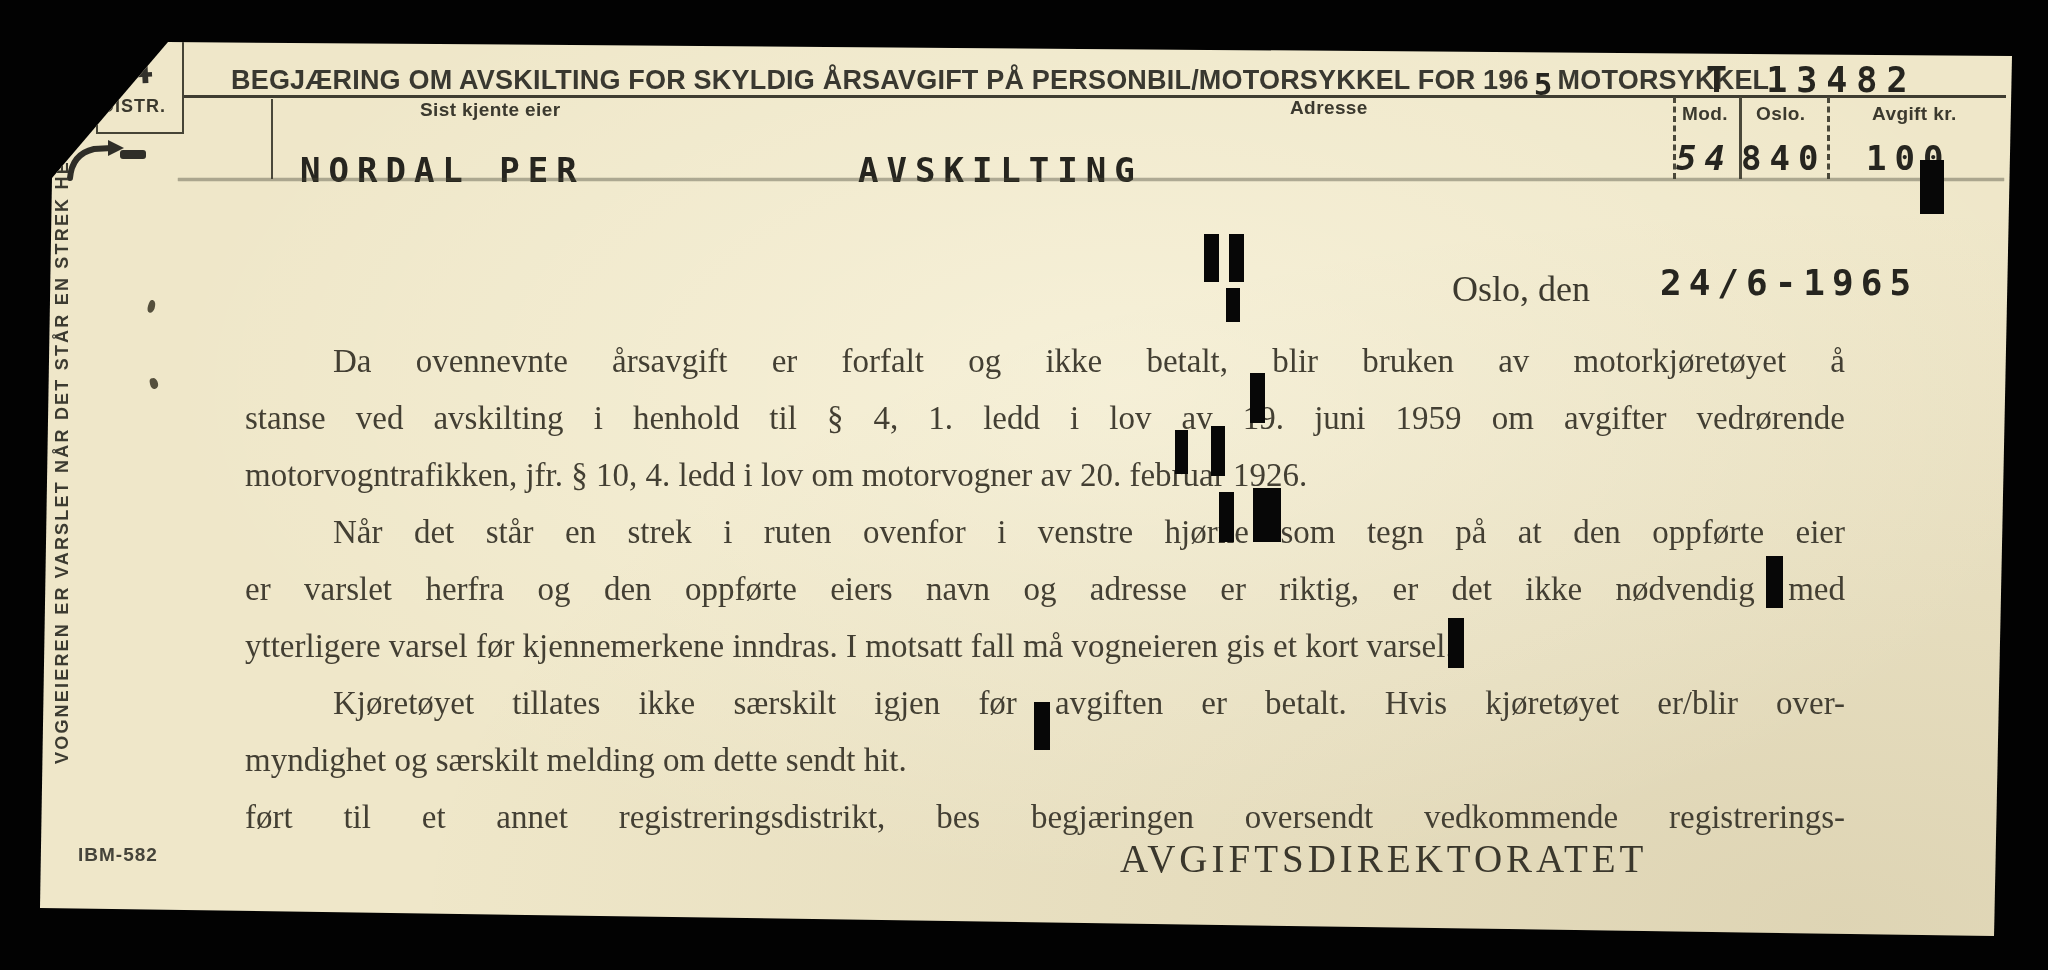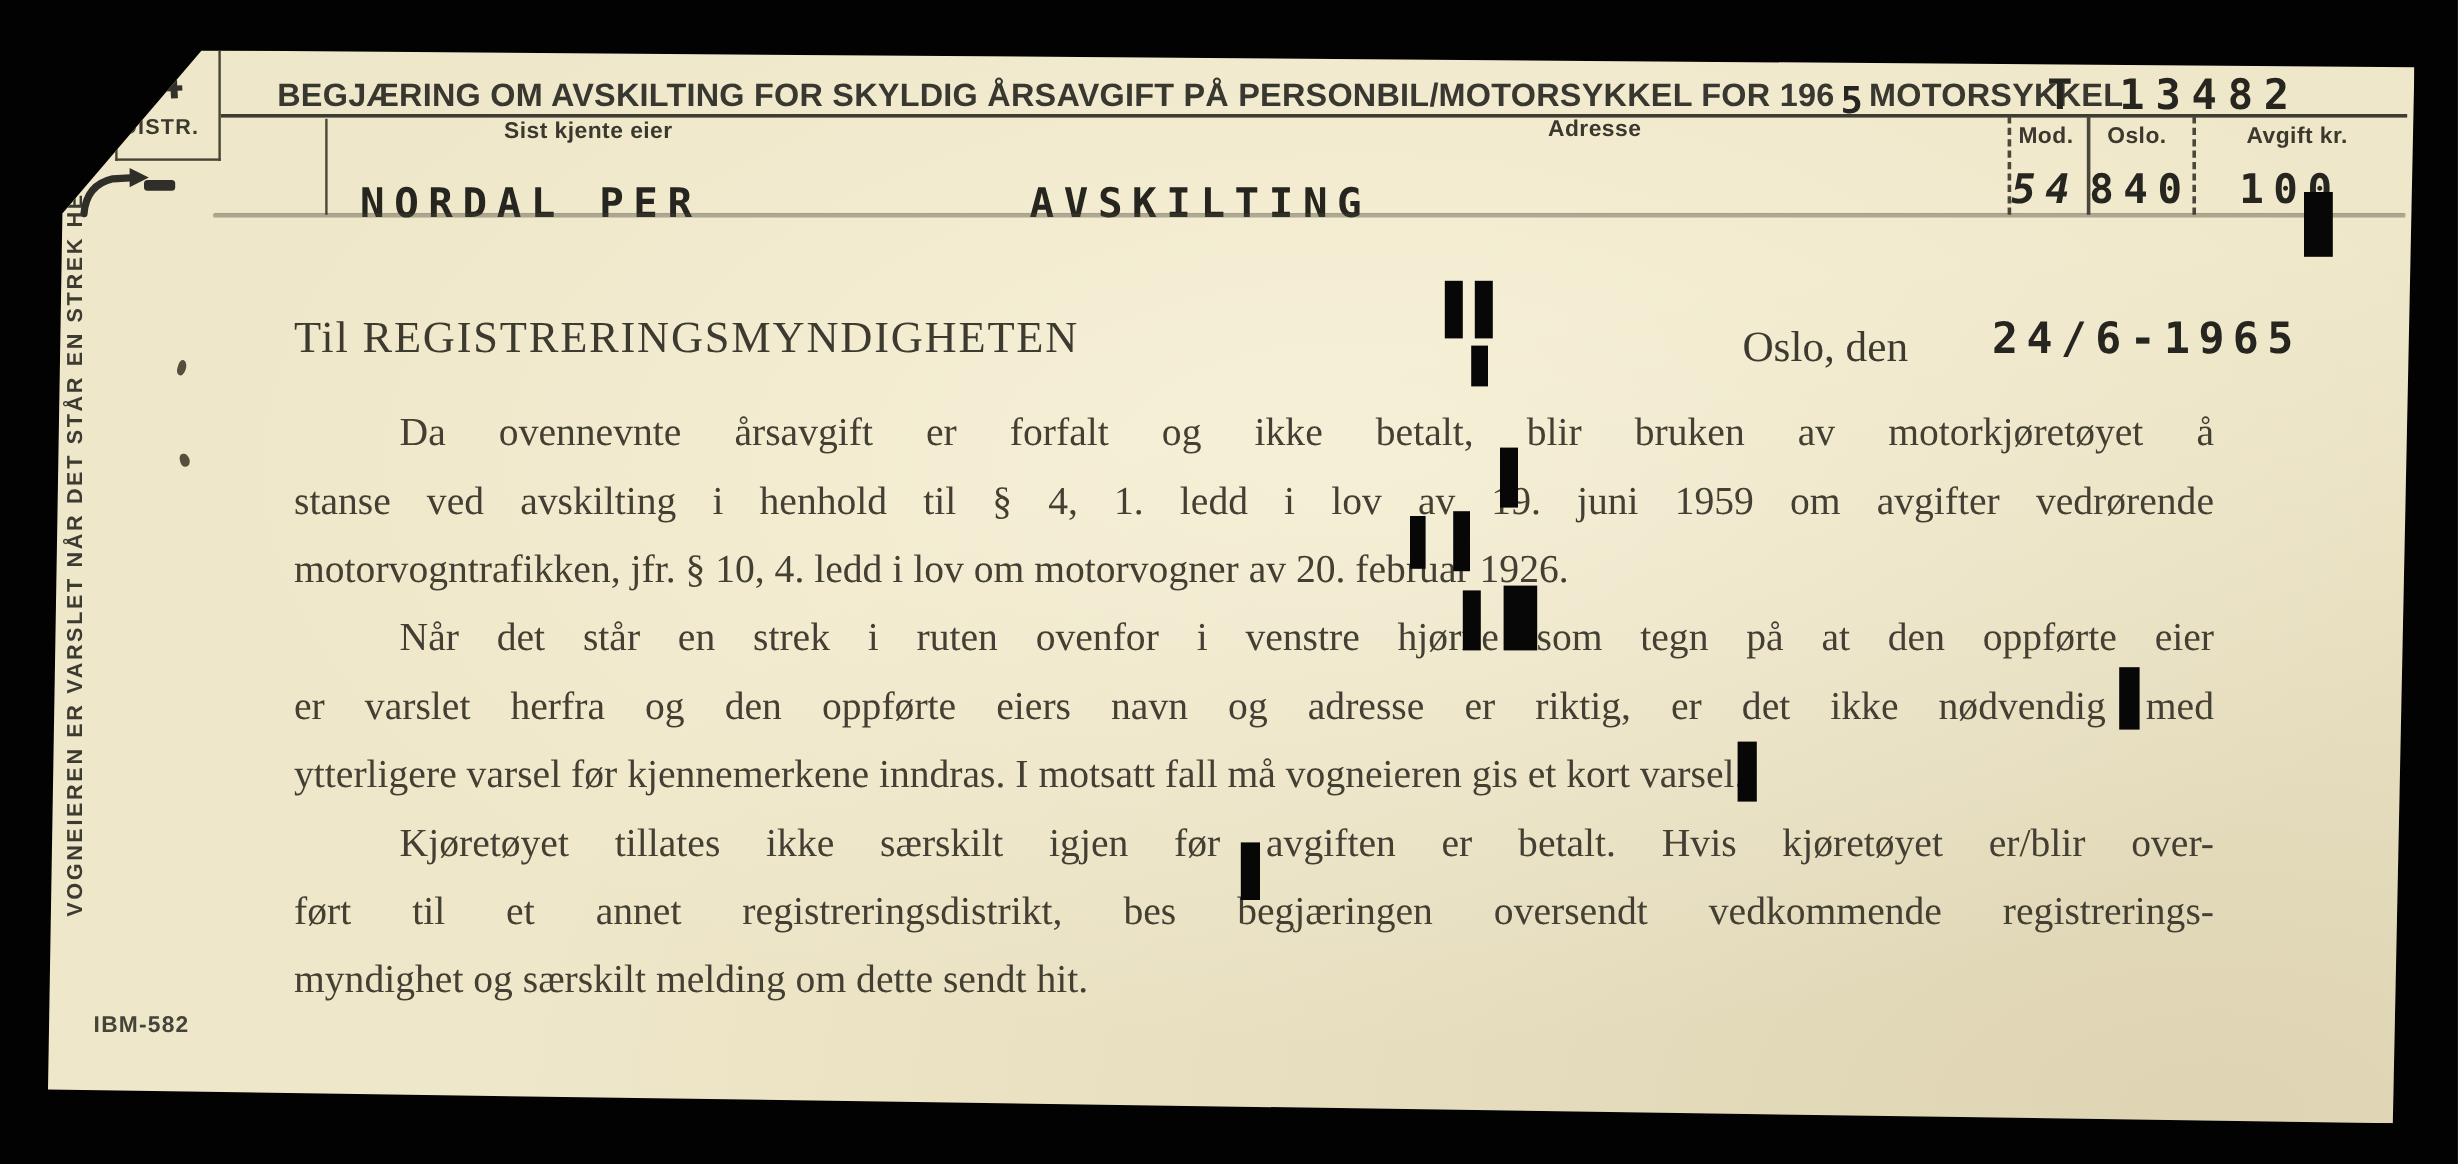--- a/index.html
+++ b/index.html
@@ -107,36 +107,36 @@
     <div id="vline-ownerfield" class="vline"></div>
 
     <div id="val-owner" class="field-value typed">NORDAL PER</div>
     <div id="val-address" class="field-value typed">AVSKILTING</div>
     <div id="val-mod" class="field-value typed">54</div>
     <div id="val-fabr" class="field-value typed">840</div>
     <div id="val-avgift" class="field-value typed">100</div>
 
     <div id="rule-header-bottom" class="rule"></div>
 
-    <div id="salutation">Til REGISTRERINGSMYNDIGHETEN</div>
     <div id="place-date">Oslo, den</div>
     <div id="date-typed" class="typed">24/6-1965</div>
 
     <div id="body-lines">
         <div class="body-line indent">Da ovennevnte årsavgift er forfalt og ikke betalt, blir bruken av motorkjøretøyet å</div>
         <div class="body-line">stanse ved avskilting i henhold til § 4, 1. ledd i lov av 19. juni 1959 om avgifter vedrørende</div>
         <div class="body-line para-end">motorvogntrafikken, jfr. § 10, 4. ledd i lov om motorvogner av 20. februar 1926.</div>
         <div class="body-line indent">Når det står en strek i ruten ovenfor i venstre hjørne som tegn på at den oppførte eier</div>
         <div class="body-line">er varslet herfra og den oppførte eiers navn og adresse er riktig, er det ikke nødvendig med</div>
         <div class="body-line para-end">ytterligere varsel før kjennemerkene inndras. I motsatt fall må vogneieren gis et kort varsel.</div>
         <div class="body-line indent">Kjøretøyet tillates ikke særskilt igjen før avgiften er betalt. Hvis kjøretøyet er/blir over-</div>
+        <div class="body-line para-end">myndighet og særskilt melding om dette sendt hit.</div>
         <div class="body-line">ført til et annet registreringsdistrikt, bes begjæringen oversendt vedkommende registrerings-</div>
-        <div class="body-line para-end">myndighet og særskilt melding om dette sendt hit.</div>
       </div>
 
+    <div id="signature">AVGIFTSDIREKTORATET</div>
     <div id="ibm-number">IBM-582</div>
 
     <div id="sidebar-text">VOGNEIEREN ER VARSLET NÅR DET STÅR EN STREK HER</div>
 
     <div class="speck" style="left:148px;top:300px;width:7px;height:13px;transform:rotate(18deg);"></div>
     <div class="speck" style="left:150px;top:378px;width:8px;height:11px;transform:rotate(-12deg);"></div>
   </div>
 
   <div id="marks-layer">
       <div class="redaction" style="left: 1920px; top: 160px; width: 24px; height: 54px;"></div>

